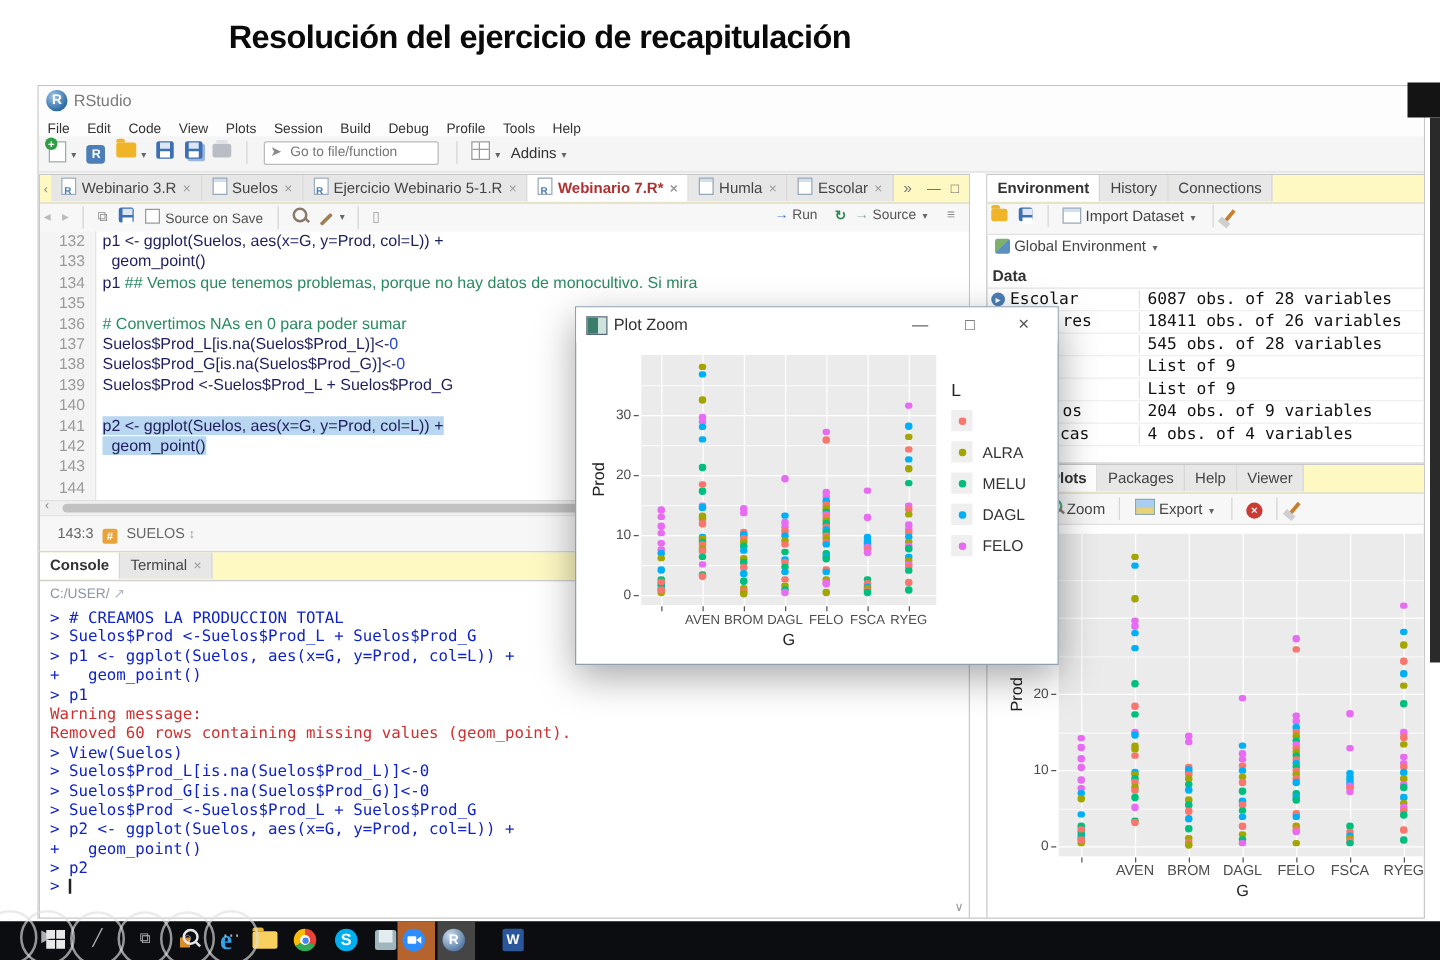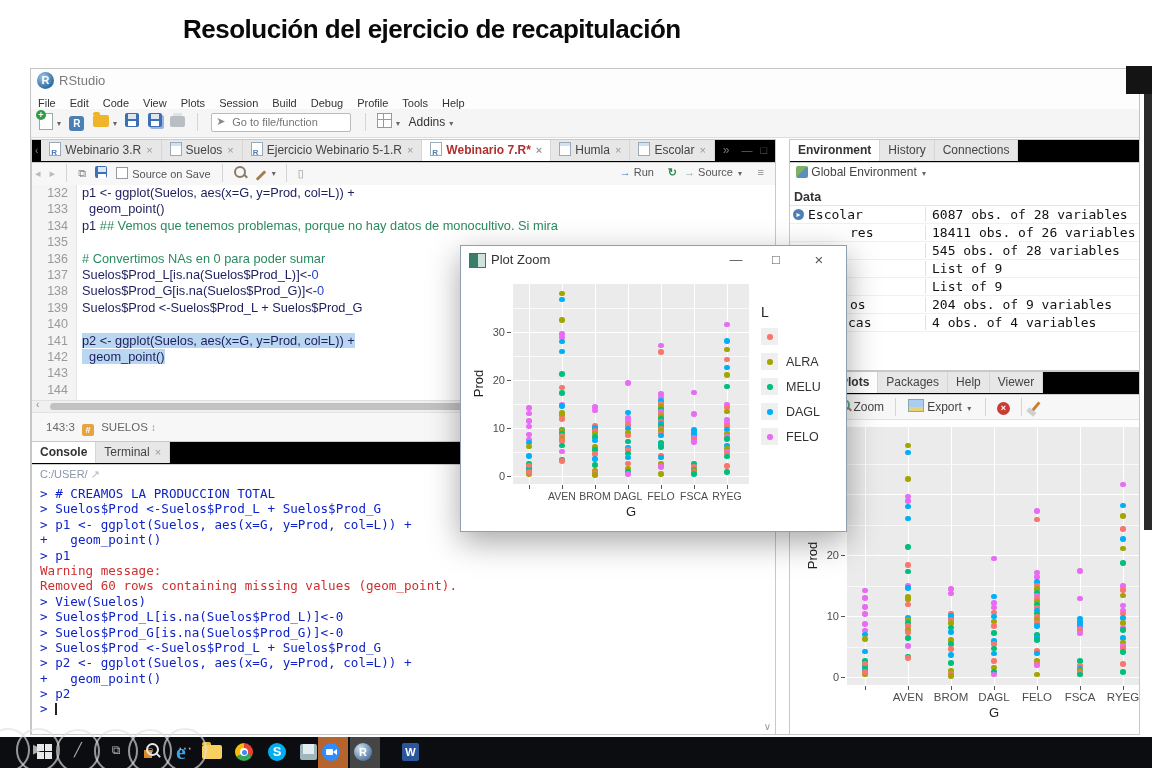--- a/index.html
+++ b/index.html
@@ -41,21 +41,21 @@
     border:1px solid #bbb;border-radius:2px;margin:0 4px;position:relative;}
   #goto-box .ga{position:absolute;left:4px;top:1px;color:#8a8a8a;font-size:11px;}
   #goto-box input{position:absolute;left:18px;top:0;width:114px;height:15px;border:none;outline:none;
     font-size:11px;color:#999;font-family:"Liberation Sans",sans-serif;background:transparent;}
   .ic-grid{display:inline-block;width:13px;height:13px;border:1px solid #999;position:relative;background:#fff;}
   .ic-grid:before{content:"";position:absolute;left:5px;top:0;width:1px;height:13px;background:#999;}
   .ic-grid:after{content:"";position:absolute;left:0;top:5px;width:13px;height:1px;background:#999;}
   .tlabel{font-size:12px;color:#333;}
   
   .pane{background:#fff;border:1px solid #c9c9c9;box-sizing:border-box;}
-  .tabbar{background:#000000;border-bottom:1px solid #cfcfcf;height:22px;white-space:nowrap;overflow:hidden;}
+  .tabbar{background:#fef9c3;border-bottom:1px solid #cfcfcf;height:22px;white-space:nowrap;overflow:hidden;}
   .tab{display:inline-block;height:21px;line-height:21px;padding:0 8px;font-size:12px;color:#444;
     border-right:1px solid #d6d6d6;background:#e7e7e7;}
   .tab.active{background:#fff;font-weight:bold;color:#333;}
   .tab .tclose{color:#999;font-size:11px;margin-left:5px;}
   .tab .ticon{display:inline-block;width:10px;height:12px;margin-right:4px;vertical-align:-2px;
     background:#fff;border:1px solid #9ab;position:relative;}
   .tab .ticon.r:before{content:"R";position:absolute;left:1px;top:-1px;font-size:8px;color:#4c7fb5;font-weight:bold;}
   .tab .ticon.tbl{background:linear-gradient(#cfe0f0 3px,#fff 3px);}
   
   #src-toolbar{height:22px;background:#f7f7f7;border-bottom:1px solid #e0e0e0;font-size:11px;color:#555;}
@@ -91,21 +91,21 @@
   .envtb{height:24px;background:#f7f7f7;border-bottom:1px solid #e2e2e2;font-size:12px;color:#444;}
   .ic-table{display:inline-block;width:13px;height:11px;background:linear-gradient(#cfe0f0 3px,#fff 3px);
     border:1px solid #9ab;vertical-align:-2px;}
   .ic-broom{display:inline-block;width:3px;height:12px;background:#c77f2e;transform:rotate(40deg);position:relative;vertical-align:-2px;}
   .ic-broom:after{content:"";position:absolute;left:-3px;top:10px;width:9px;height:5px;background:#cfcfcf;}
   .ic-cube{display:inline-block;width:12px;height:12px;vertical-align:-2px;
     background:linear-gradient(135deg,#7fb069 50%,#5a8fc0 50%);border-radius:2px;}
   #env-data-label{font-weight:bold;font-size:12.5px;color:#333;}
   .env-row{position:relative;height:17px;border-bottom:1px solid #f0f0f0;font-size:13px;}
   .env-name{position:absolute;top:1px;font-family:"DejaVu Sans Mono",monospace;color:#111;}
-  .env-val{position:absolute;left:135px;right:0;top:1px;border-left:1px solid #e2e2e2;padding-left:6px;
+  .env-val{position:absolute;left:121px;right:0;top:1px;border-left:1px solid #e2e2e2;padding-left:6px;
     font-family:"DejaVu Sans Mono",monospace;color:#111;white-space:nowrap;overflow:hidden;}
   .exp-icon{position:absolute;left:3px;top:3px;width:11px;height:11px;border-radius:50%;background:#4c7fb5;
     color:#fff;font-size:8px;line-height:11px;text-align:center;}
   
   .ptool{height:24px;background:#f7f7f7;border-bottom:1px solid #e2e2e2;font-size:12px;color:#444;}
   .ic-redx{display:inline-block;width:13px;height:13px;border-radius:50%;background:#cc3b33;color:#fff;
     font-size:9px;line-height:13px;text-align:center;font-weight:bold;vertical-align:-2px;}
   .ic-img{display:inline-block;width:14px;height:11px;background:linear-gradient(#aacdf0 60%,#e8d27a 60%);
     border:1px solid #8aa;vertical-align:-1px;}
   
@@ -260,20 +260,28 @@
           <div class="con-line cmd">+   geom_point()</div>
           <div class="con-line cmd">&gt; p2</div>
           <div class="con-line cmd">&gt; <span class="cursor"></span></div>
         </div>
       <span style="position:absolute;right:4px;bottom:2px;color:#999;font-size:10px;">∨</span>
     </div>
 
     <div class="abs pane" id="env-pane" style="left:758px;top:70px;width:351px;height:232px;">
       <div class="tabbar">
         <span class="tab active">Environment</span><span class="tab">History</span><span class="tab">Connections</span>
+      </div>
+      <div class="envtb">
+        <span class="stb"><span class="ic-folder" style="width:13px;height:10px"></span></span>
+        <span class="stb"><span class="ic-save" style="width:11px;height:11px"></span></span>
+        <span class="sep"></span>
+        <span class="stb"><span class="ic-table"></span> <span>Import Dataset</span> <span class="caret">▾</span></span>
+        <span class="sep"></span>
+        <span class="stb"><span class="ic-broom"></span></span>
       </div>
       <div style="height:20px;font-size:12px;color:#444;padding:2px 0 0 6px;">
         <span class="ic-cube"></span>
         <span>Global Environment</span> <span class="caret">▾</span>
       </div>
       <div style="height:18px;padding:2px 0 0 4px;border-bottom:1px solid #e5e5e5;">
         <span id="env-data-label">Data</span>
       </div>
       <div id="env-rows">
           <div class="env-row">

